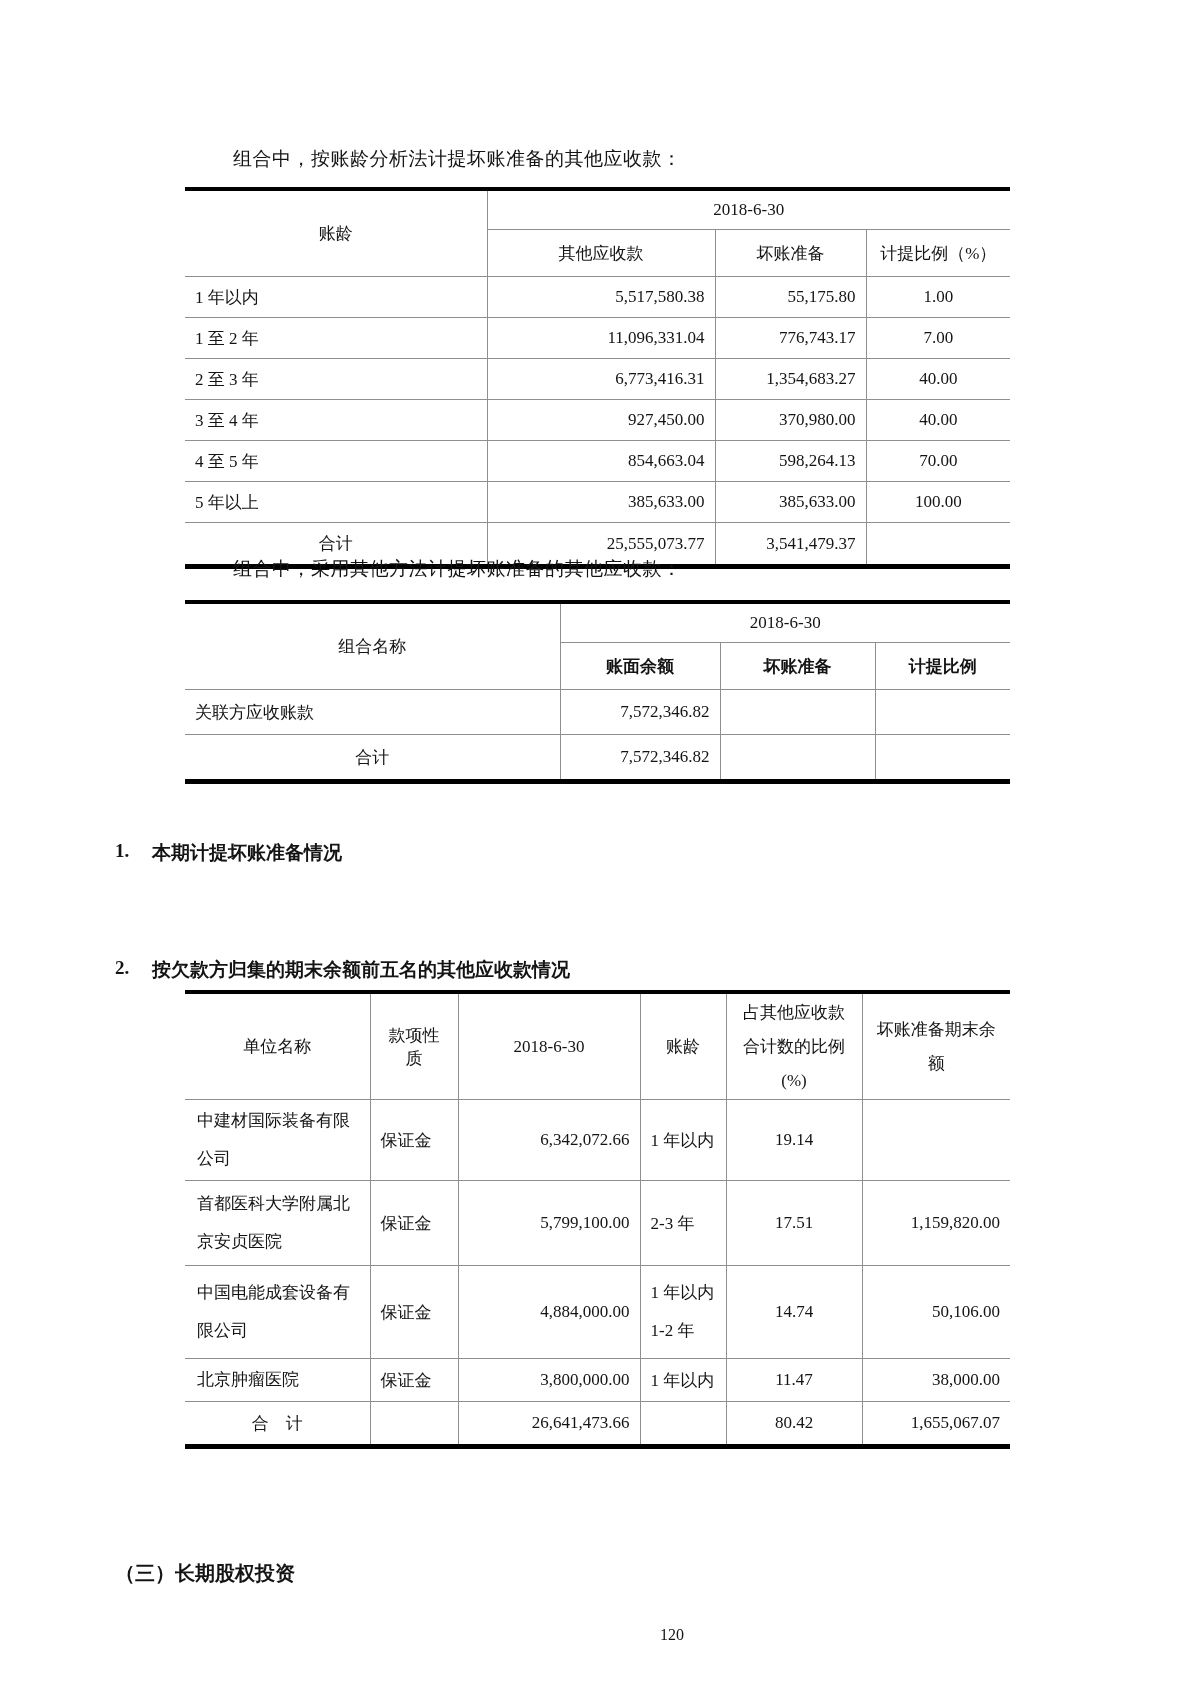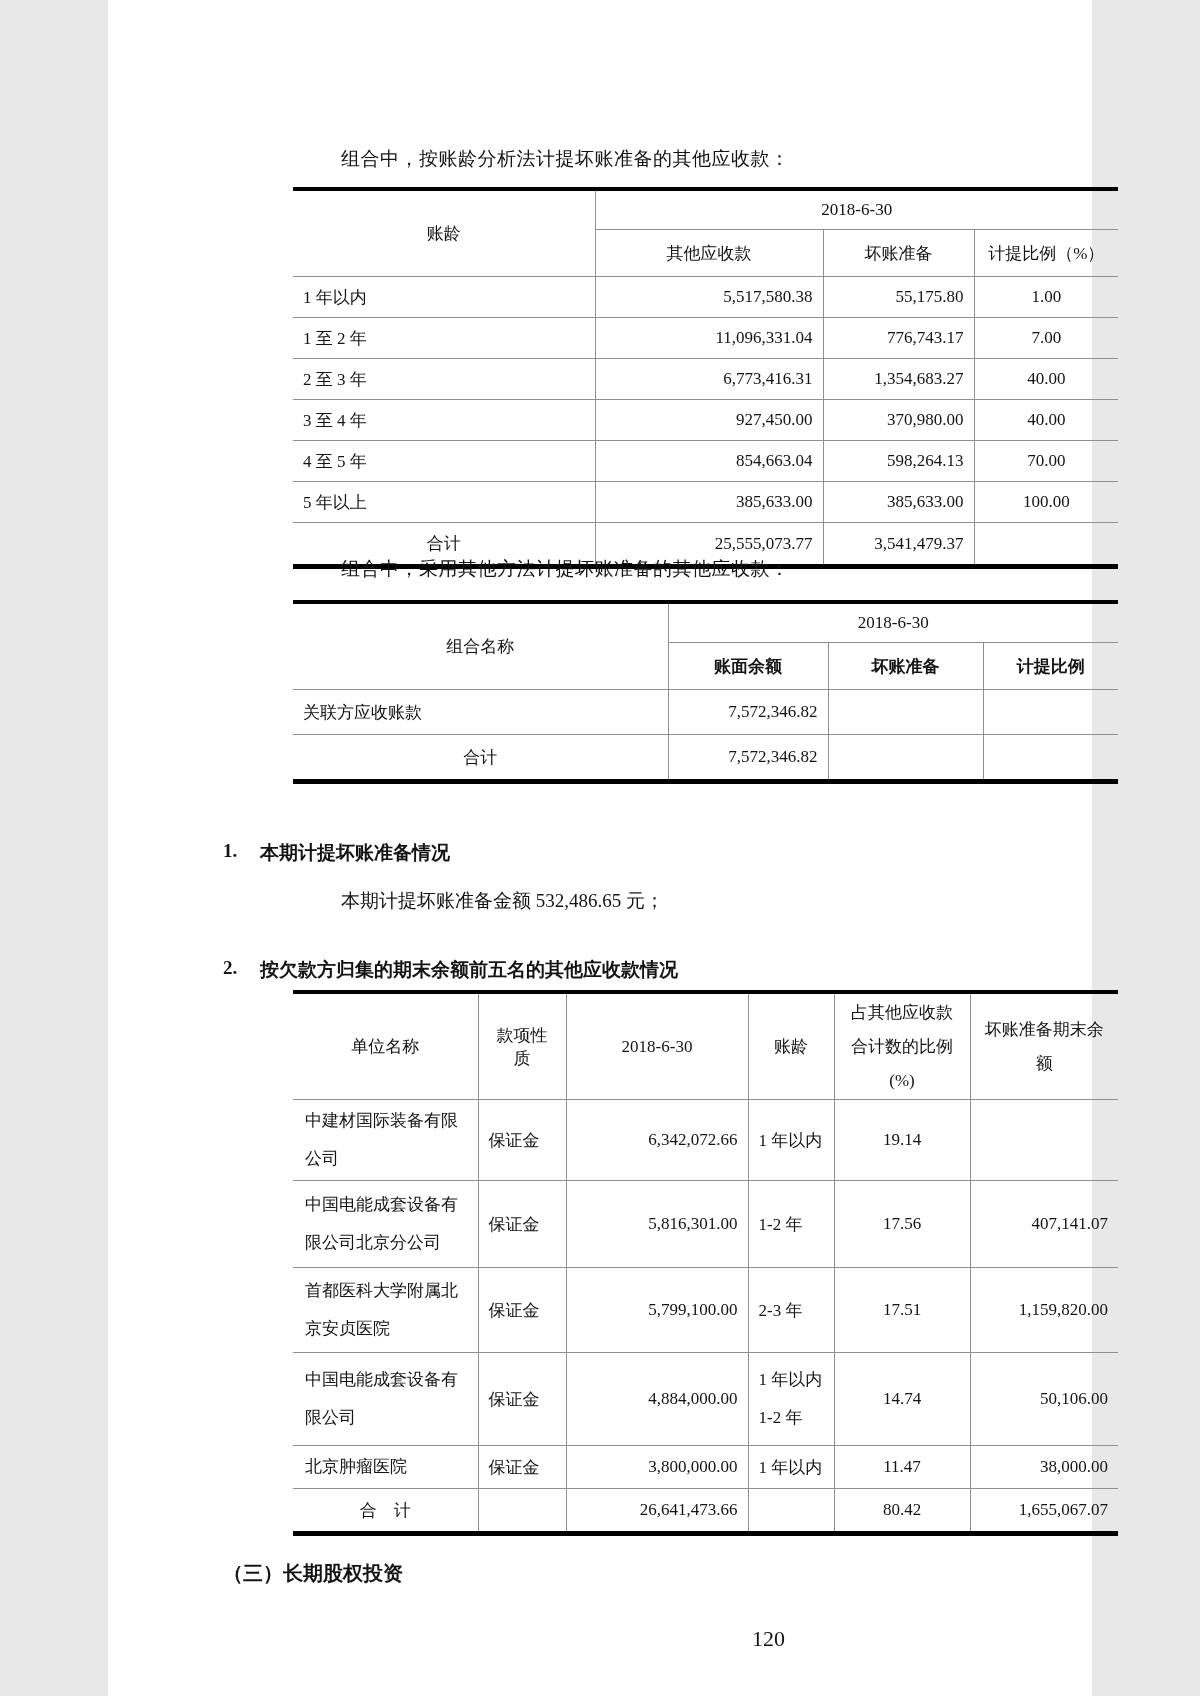--- a/index.html
+++ b/index.html
@@ -1,18 +1,18 @@
 <!DOCTYPE html>
 <html><head>
 <meta charset="utf-8">
 <style>
   html,body { margin:0; padding:0; background:#e8e8e8; }
   .page {
     position:relative;
-    width:984px; height:1696px;
+    width:1200px; height:1696px;
     margin:0 auto;
     background:#ffffff;
     font-family:"Liberation Serif","DejaVu Serif",serif;
     color:#141414;
   }
   .intro { position:absolute; font-size:19px; letter-spacing:0.5px; }
   .intro1 { left:233px; top:146px; }
   .intro2 { left:233px; top:556px; }
 
   table.tbl {
@@ -59,21 +59,21 @@
   td.c { text-align:center; }
   td.l { text-align:left; padding-left:8px; }
   td.r { text-align:right; padding-right:10px; }
 
   .sec { position:absolute; left:115px; display:flex; font-size:19px; font-weight:bold; }
   .sec .num { width:37px; font-weight:bold; }
   .sec1 { top:840px; }
   .sec2 { top:957px; }
   .para1 { position:absolute; left:233px; top:888px; font-size:19px; }
   .sec3 { position:absolute; left:115px; top:1560px; font-size:20px; font-weight:bold; }
-  .pagenum { position:absolute; left:644px; top:1626px; font-size:22px;font-family:Liberation Serif, serif; }
+  .pagenum { position:absolute; left:660px; top:1626px; font-size:16px;font-family:Liberation Serif, serif; }
 </style>
 </head>
 <body>
 
 <div class="page">
 
   <div class="intro intro1">组合中，按账龄分析法计提坏账准备的其他应收款：</div>
 
   <table class="tbl t1">
     <colgroup>
@@ -168,21 +168,20 @@
         <td class="r"></td>
         <td class="c"></td>
       </tr>
     </tbody>
   </table>
 
   <div class="sec sec1">
     <span class="num">1.</span>
     <span class="lab">本期计提坏账准备情况</span>
   </div>
-  <div class="para1">本期计提坏账准备金额 532,486.65 元；</div>
 
   <div class="sec sec2">
     <span class="num">2.</span>
     <span class="lab">按欠款方归集的期末余额前五名的其他应收款情况</span>
   </div>
 
   <table class="tbl t3">
     <colgroup>
         <col style="width:185px">
         <col style="width:88px">
@@ -208,28 +207,20 @@
         </td>
       </tr>
       <tr class="r1">
         <td class="l name">中建材国际装备有限公司</td>
         <td class="l">保证金</td>
         <td class="r">6,342,072.66</td>
         <td class="l">1 年以内</td>
         <td class="c">19.14</td>
         <td class="r"></td>
       </tr>
-      <tr class="r2">
-        <td class="l name">中国电能成套设备有限公司北京分公司</td>
-        <td class="l">保证金</td>
-        <td class="r">5,816,301.00</td>
-        <td class="l">1-2 年</td>
-        <td class="c">17.56</td>
-        <td class="r">407,141.07</td>
-      </tr>
       <tr class="r3">
         <td class="l name">首都医科大学附属北京安贞医院</td>
         <td class="l">保证金</td>
         <td class="r">5,799,100.00</td>
         <td class="l">2-3 年</td>
         <td class="c">17.51</td>
         <td class="r">1,159,820.00</td>
       </tr>
       <tr class="r4">
         <td class="l name">中国电能成套设备有限公司</td>

